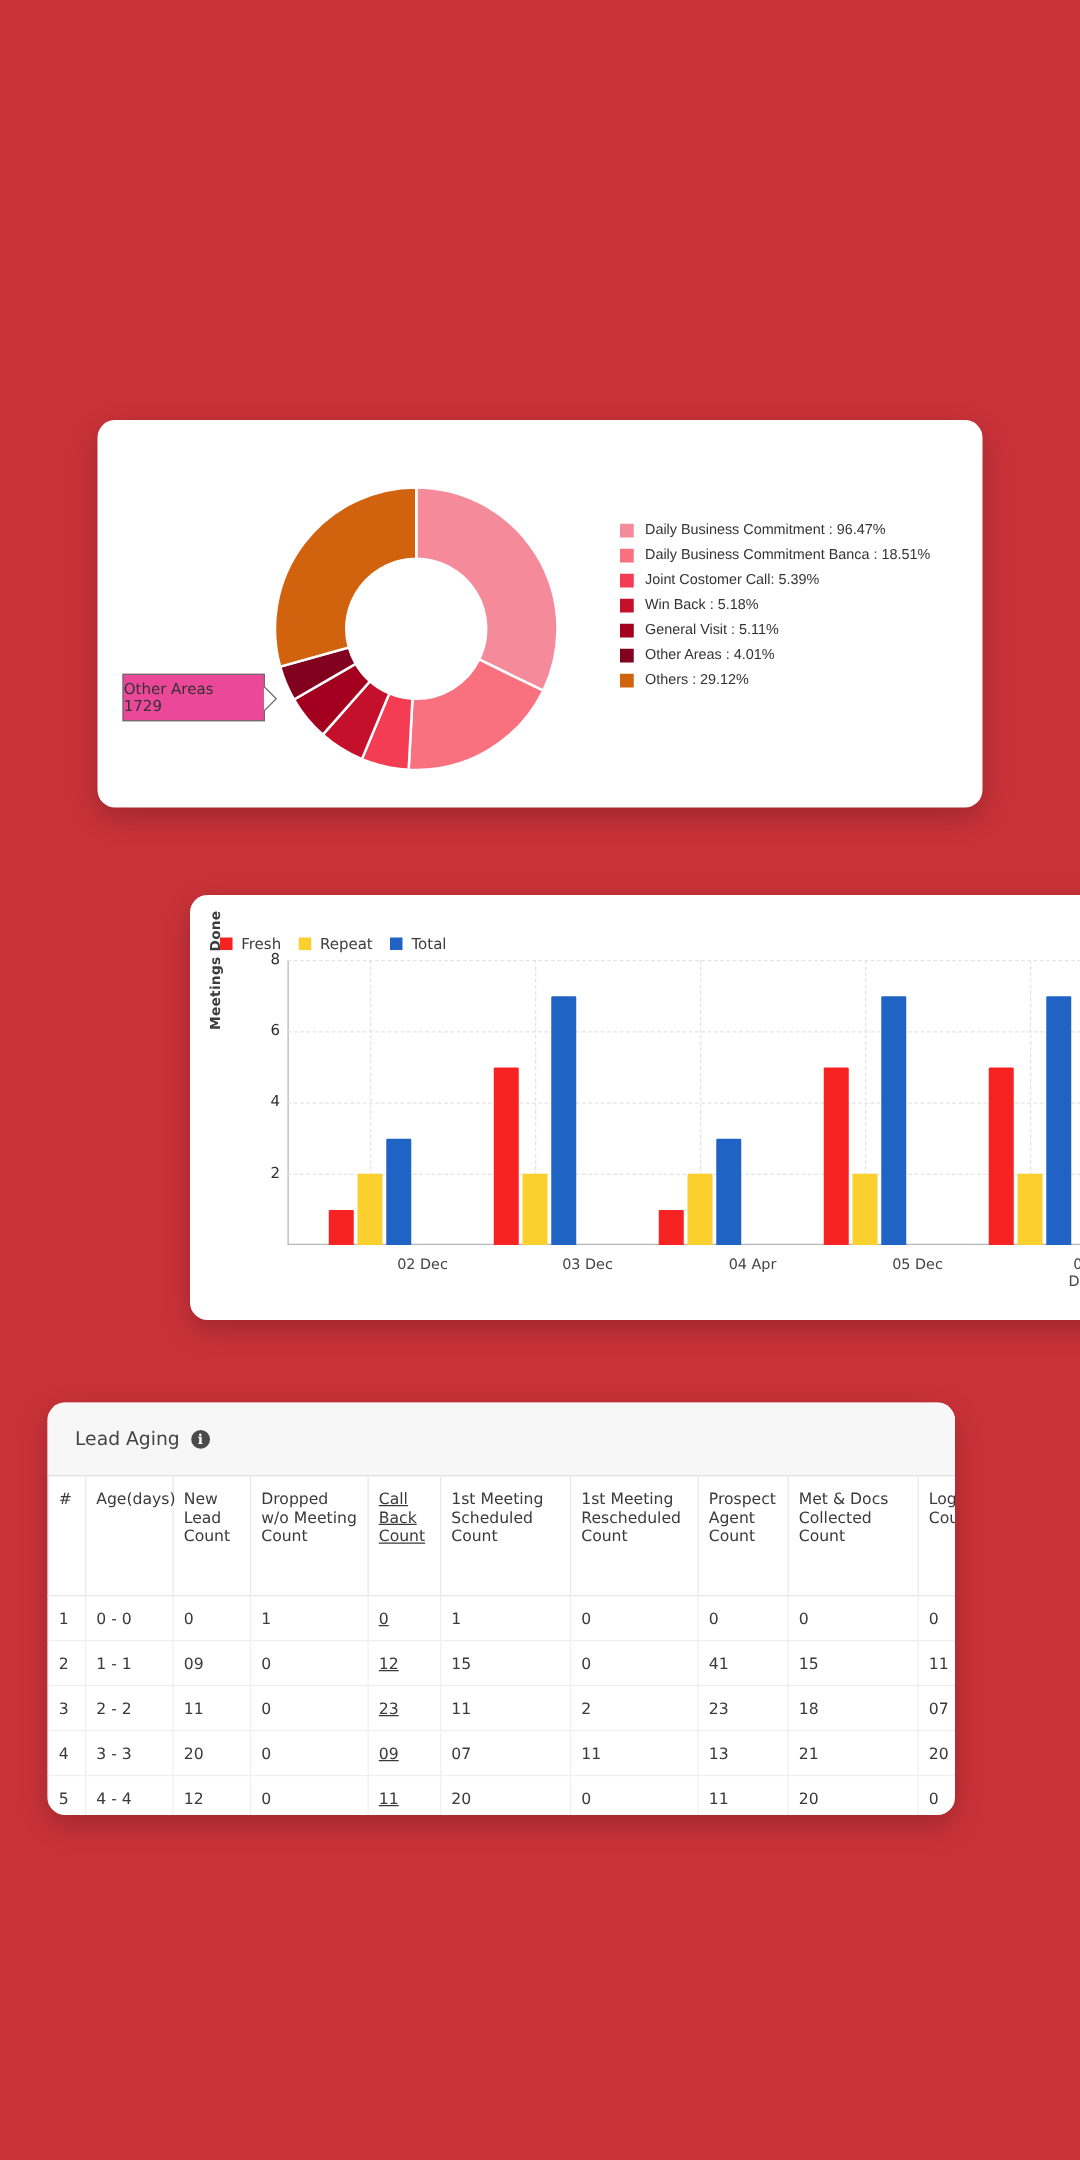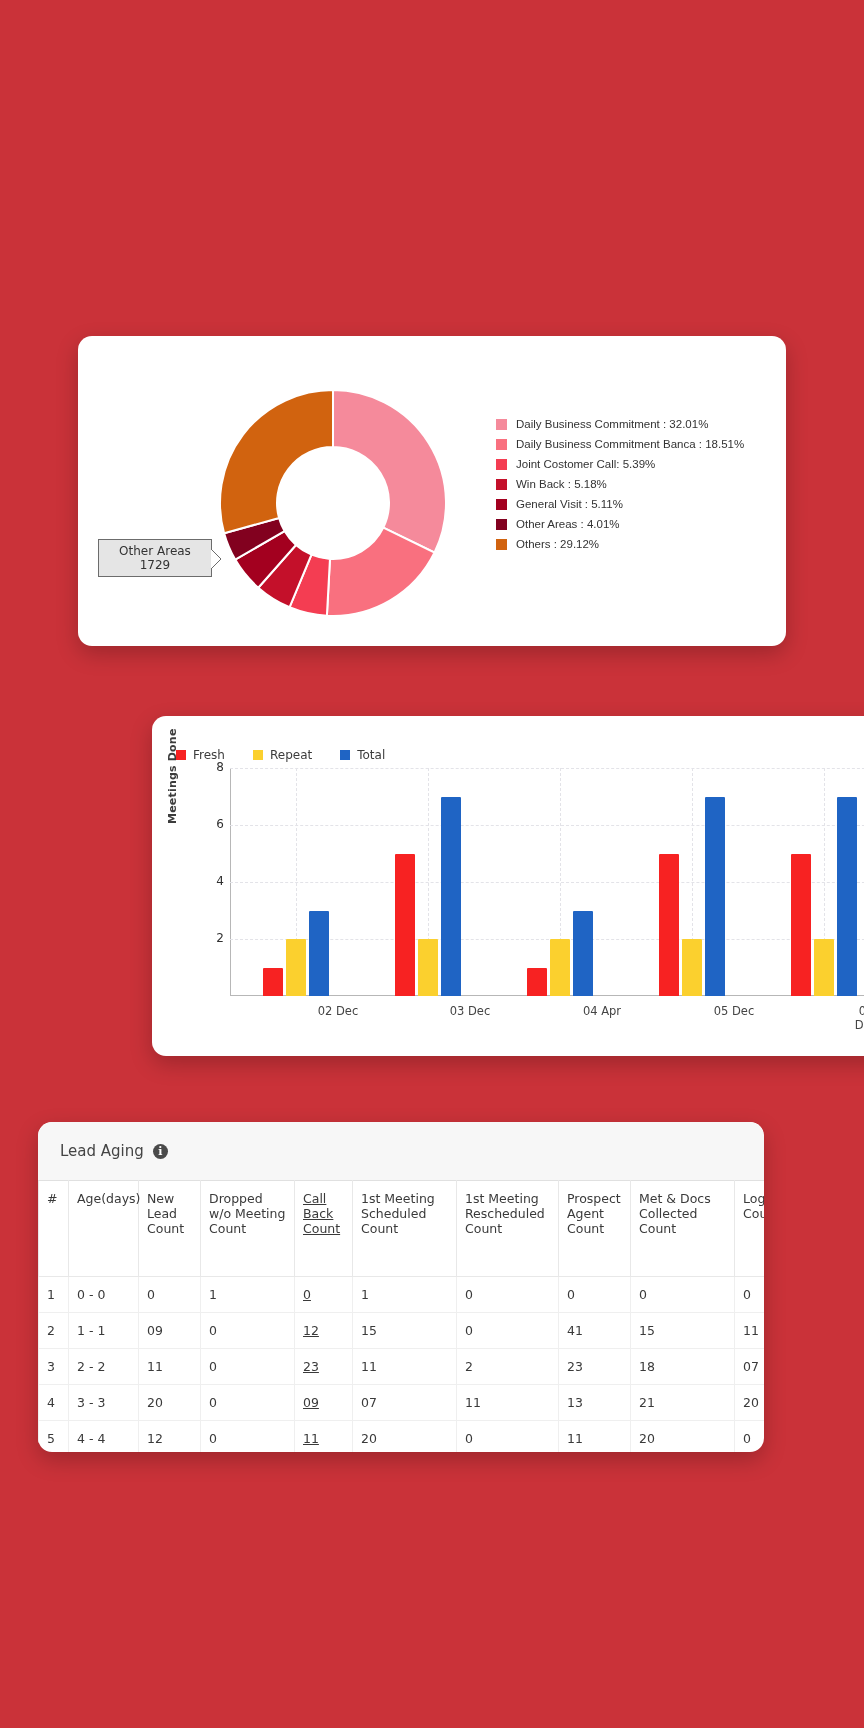--- a/index.html
+++ b/index.html
@@ -32,41 +32,41 @@
 
   
   #donut-card { left:78px; top:336px; width:708px; height:310px; }
 
   .donut-wrap { position:absolute; left:140px; top:52px; width:230px; height:230px; }
   .donut-svg { display:block; }
 
   .tooltip {
     position:absolute; left:20px; top:203px;
     width:114px; height:38px;
-    border:1px solid #6c6c6c; background:#e5e5e5;
+    border:1px solid #6c6c6c; background:#ec4899;
     font-family:"DejaVu Sans", sans-serif;
-    font-size:12px; color:#333; text-align:center;
+    font-size:12px; color:#333; 
     display:flex; flex-direction:column; justify-content:center;
     line-height:14px;
   }
   .tooltip .tail {
     position:absolute; right:-11px; top:9px; width:11px; height:20px;
   }
 
   .legend { position:absolute; left:418px; top:78px; }
   .legend-row { display:flex; align-items:center; height:20px; margin-bottom:0px; }
   .legend-sw { width:11px; height:11px; margin-right:9px; flex:none; }
   .legend-label { font-size:11.5px; color:#333333; white-space:nowrap; font-family:"Liberation Sans", sans-serif; }
 
   
   #bar-card {
     left:152px; top:716px; width:760px; height:340px;
     border-radius:14px;
   }
-  .bar-legend { position:absolute; left:24px; top:32px; display:flex; gap:28px; align-items:center; }
+  .bar-legend { position:absolute; left:24px; top:32px; display:flex; gap:14px; align-items:center; }
   .bar-legend-item { display:flex; align-items:center; gap:7px; }
   .bl-sw { width:10px; height:10px; }
   .bl-text { font-size:12px; color:#3c3c3c; font-family:"DejaVu Sans", sans-serif; }
 
   .ylabel {
     position:absolute; left:14px; top:108px;
     transform:rotate(-90deg); transform-origin:left top;
     font-size:11px; font-weight:bold; color:#3c3c3c;
     font-family:"DejaVu Sans", sans-serif; letter-spacing:0.2px;
     white-space:nowrap;
@@ -146,21 +146,21 @@
       <div>Other Areas</div>
       <div>1729</div>
       <svg class="tail" viewBox="0 0 11 20">
         <path d="M0,0 L10,10 L0,20" fill="#ffffff" stroke="#6c6c6c" stroke-width="1"></path>
       </svg>
     </div>
 
     <div class="legend" id="donut-legend">
         <div class="legend-row">
           <span class="legend-sw" style="background: rgb(245, 138, 155);"></span>
-          <span class="legend-label">Daily Business Commitment : 32.01%</span>
+          <span class="legend-label">Daily Business Commitment : 96.47%</span>
         </div>
         <div class="legend-row">
           <span class="legend-sw" style="background: rgb(249, 112, 127);"></span>
           <span class="legend-label">Daily Business Commitment Banca : 18.51%</span>
         </div>
         <div class="legend-row">
           <span class="legend-sw" style="background: rgb(244, 61, 82);"></span>
           <span class="legend-label">Joint Costomer Call: 5.39%</span>
         </div>
         <div class="legend-row">

